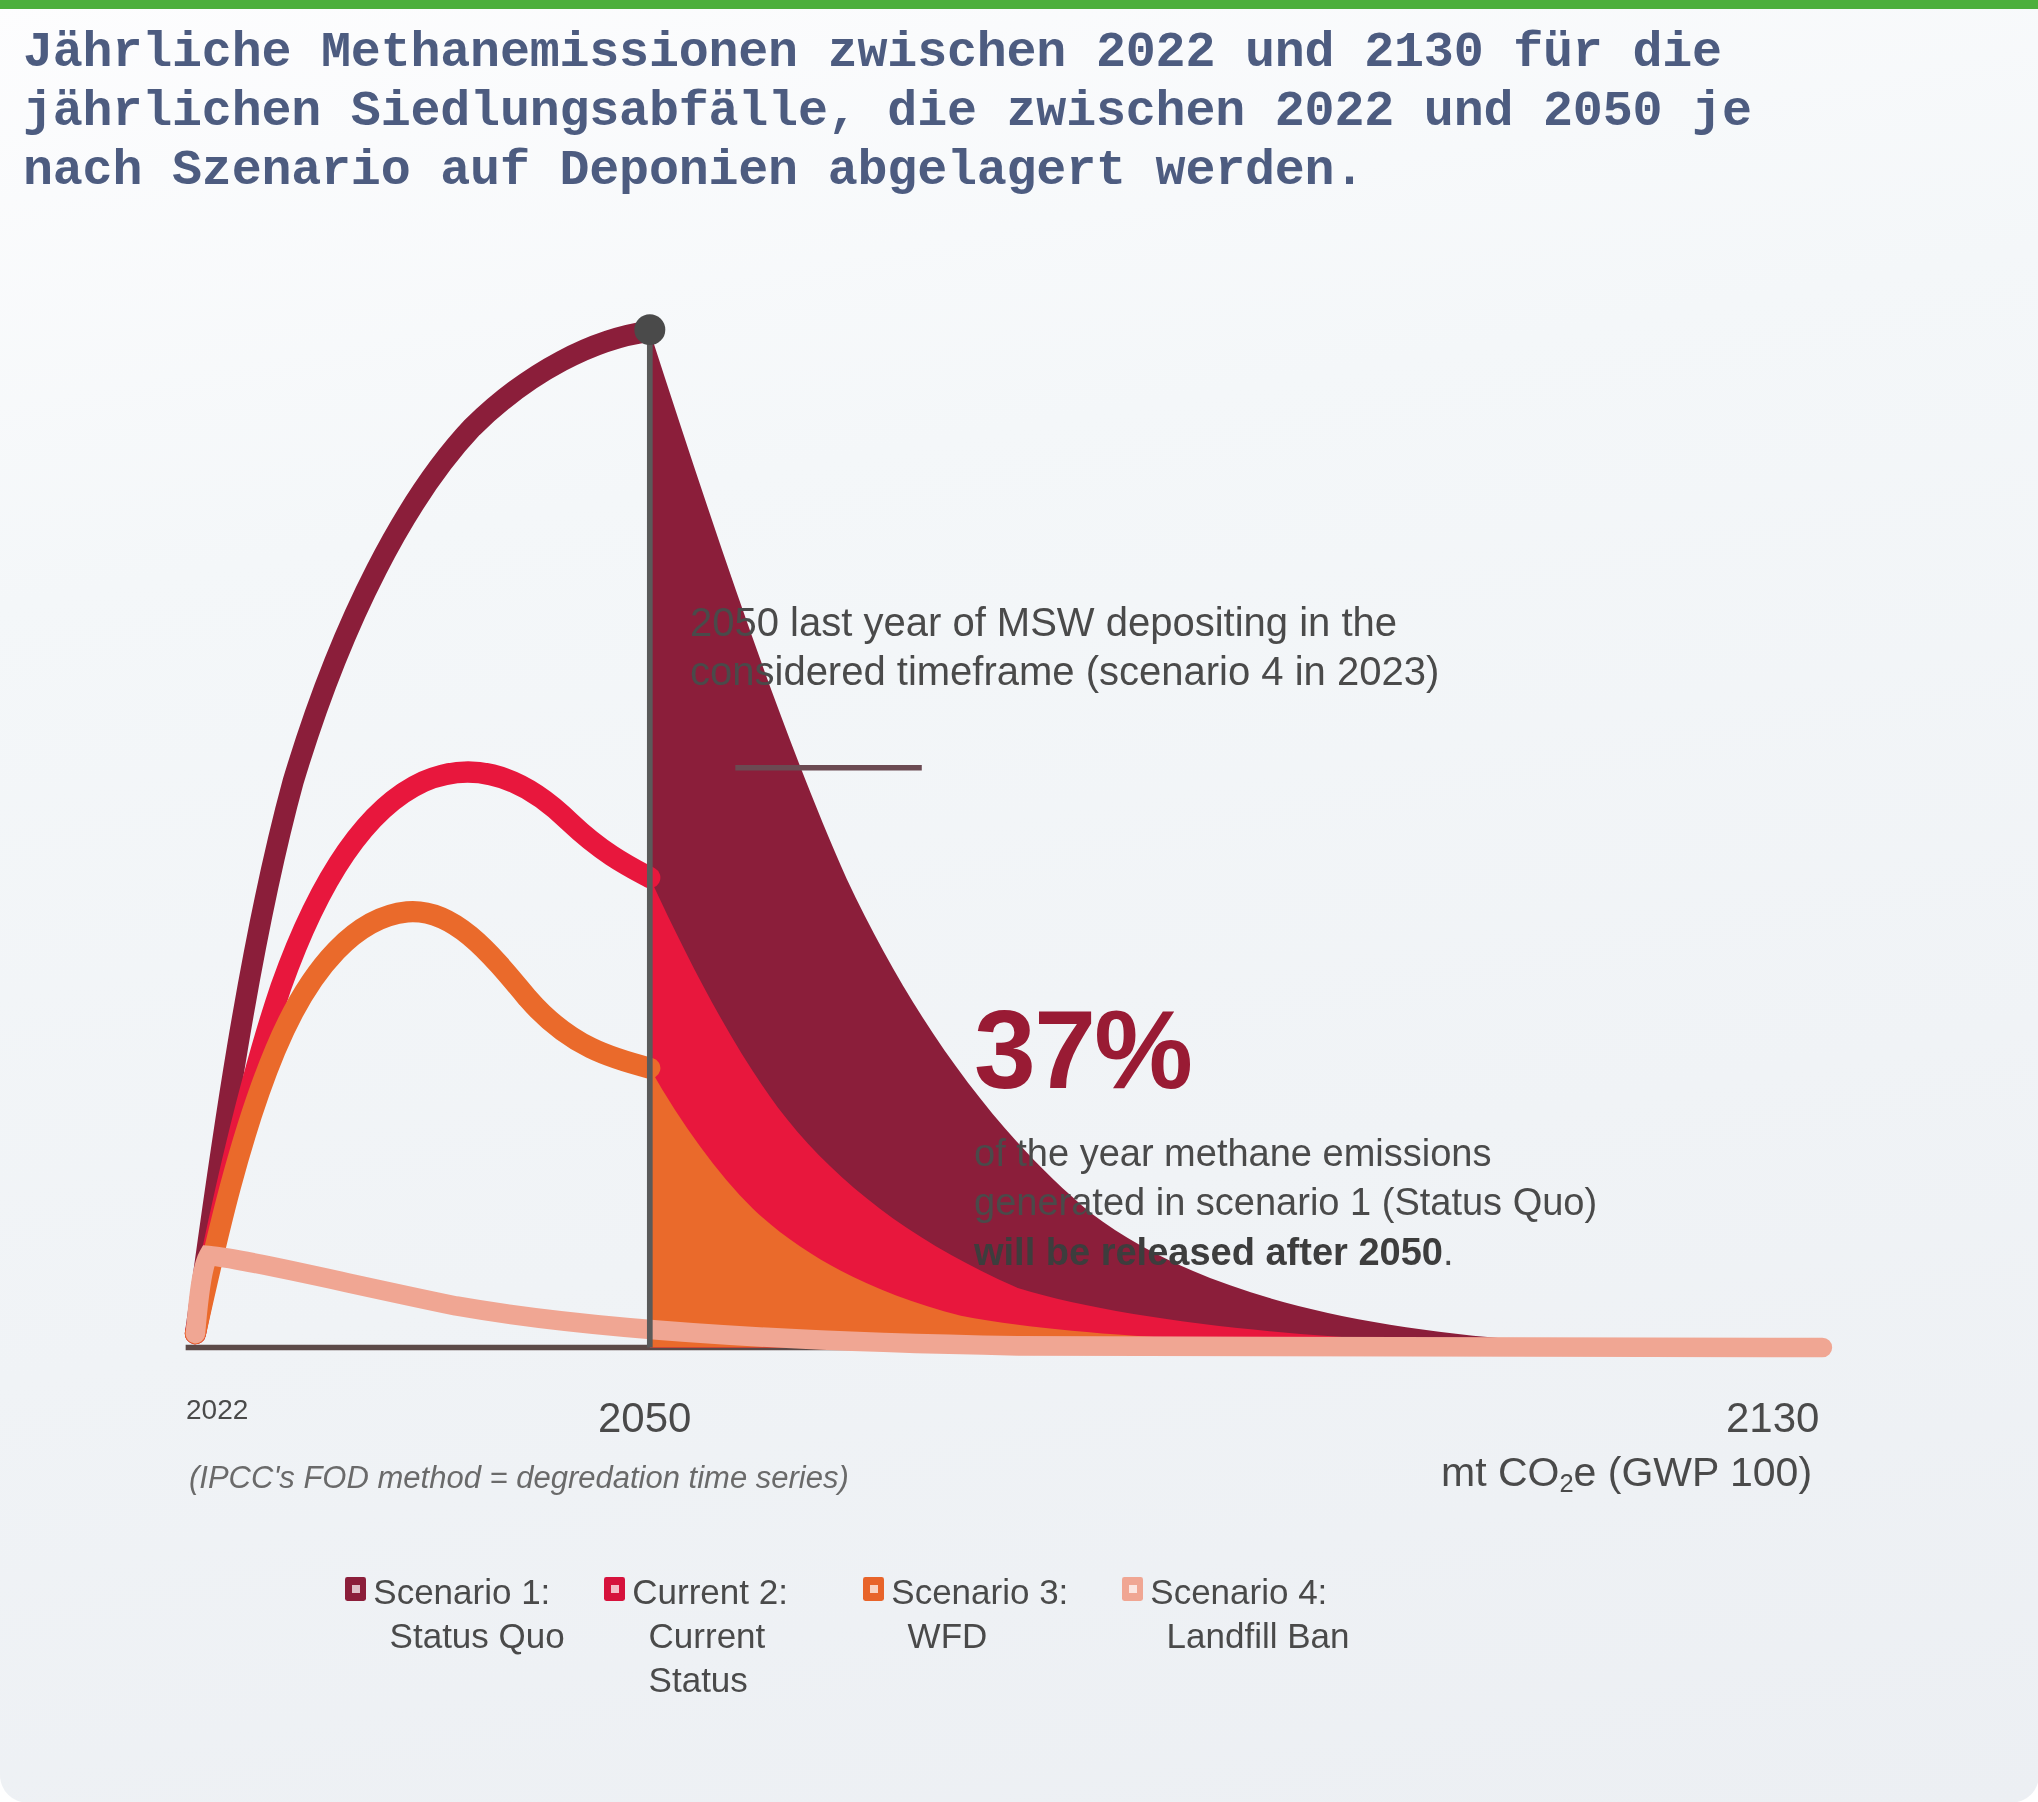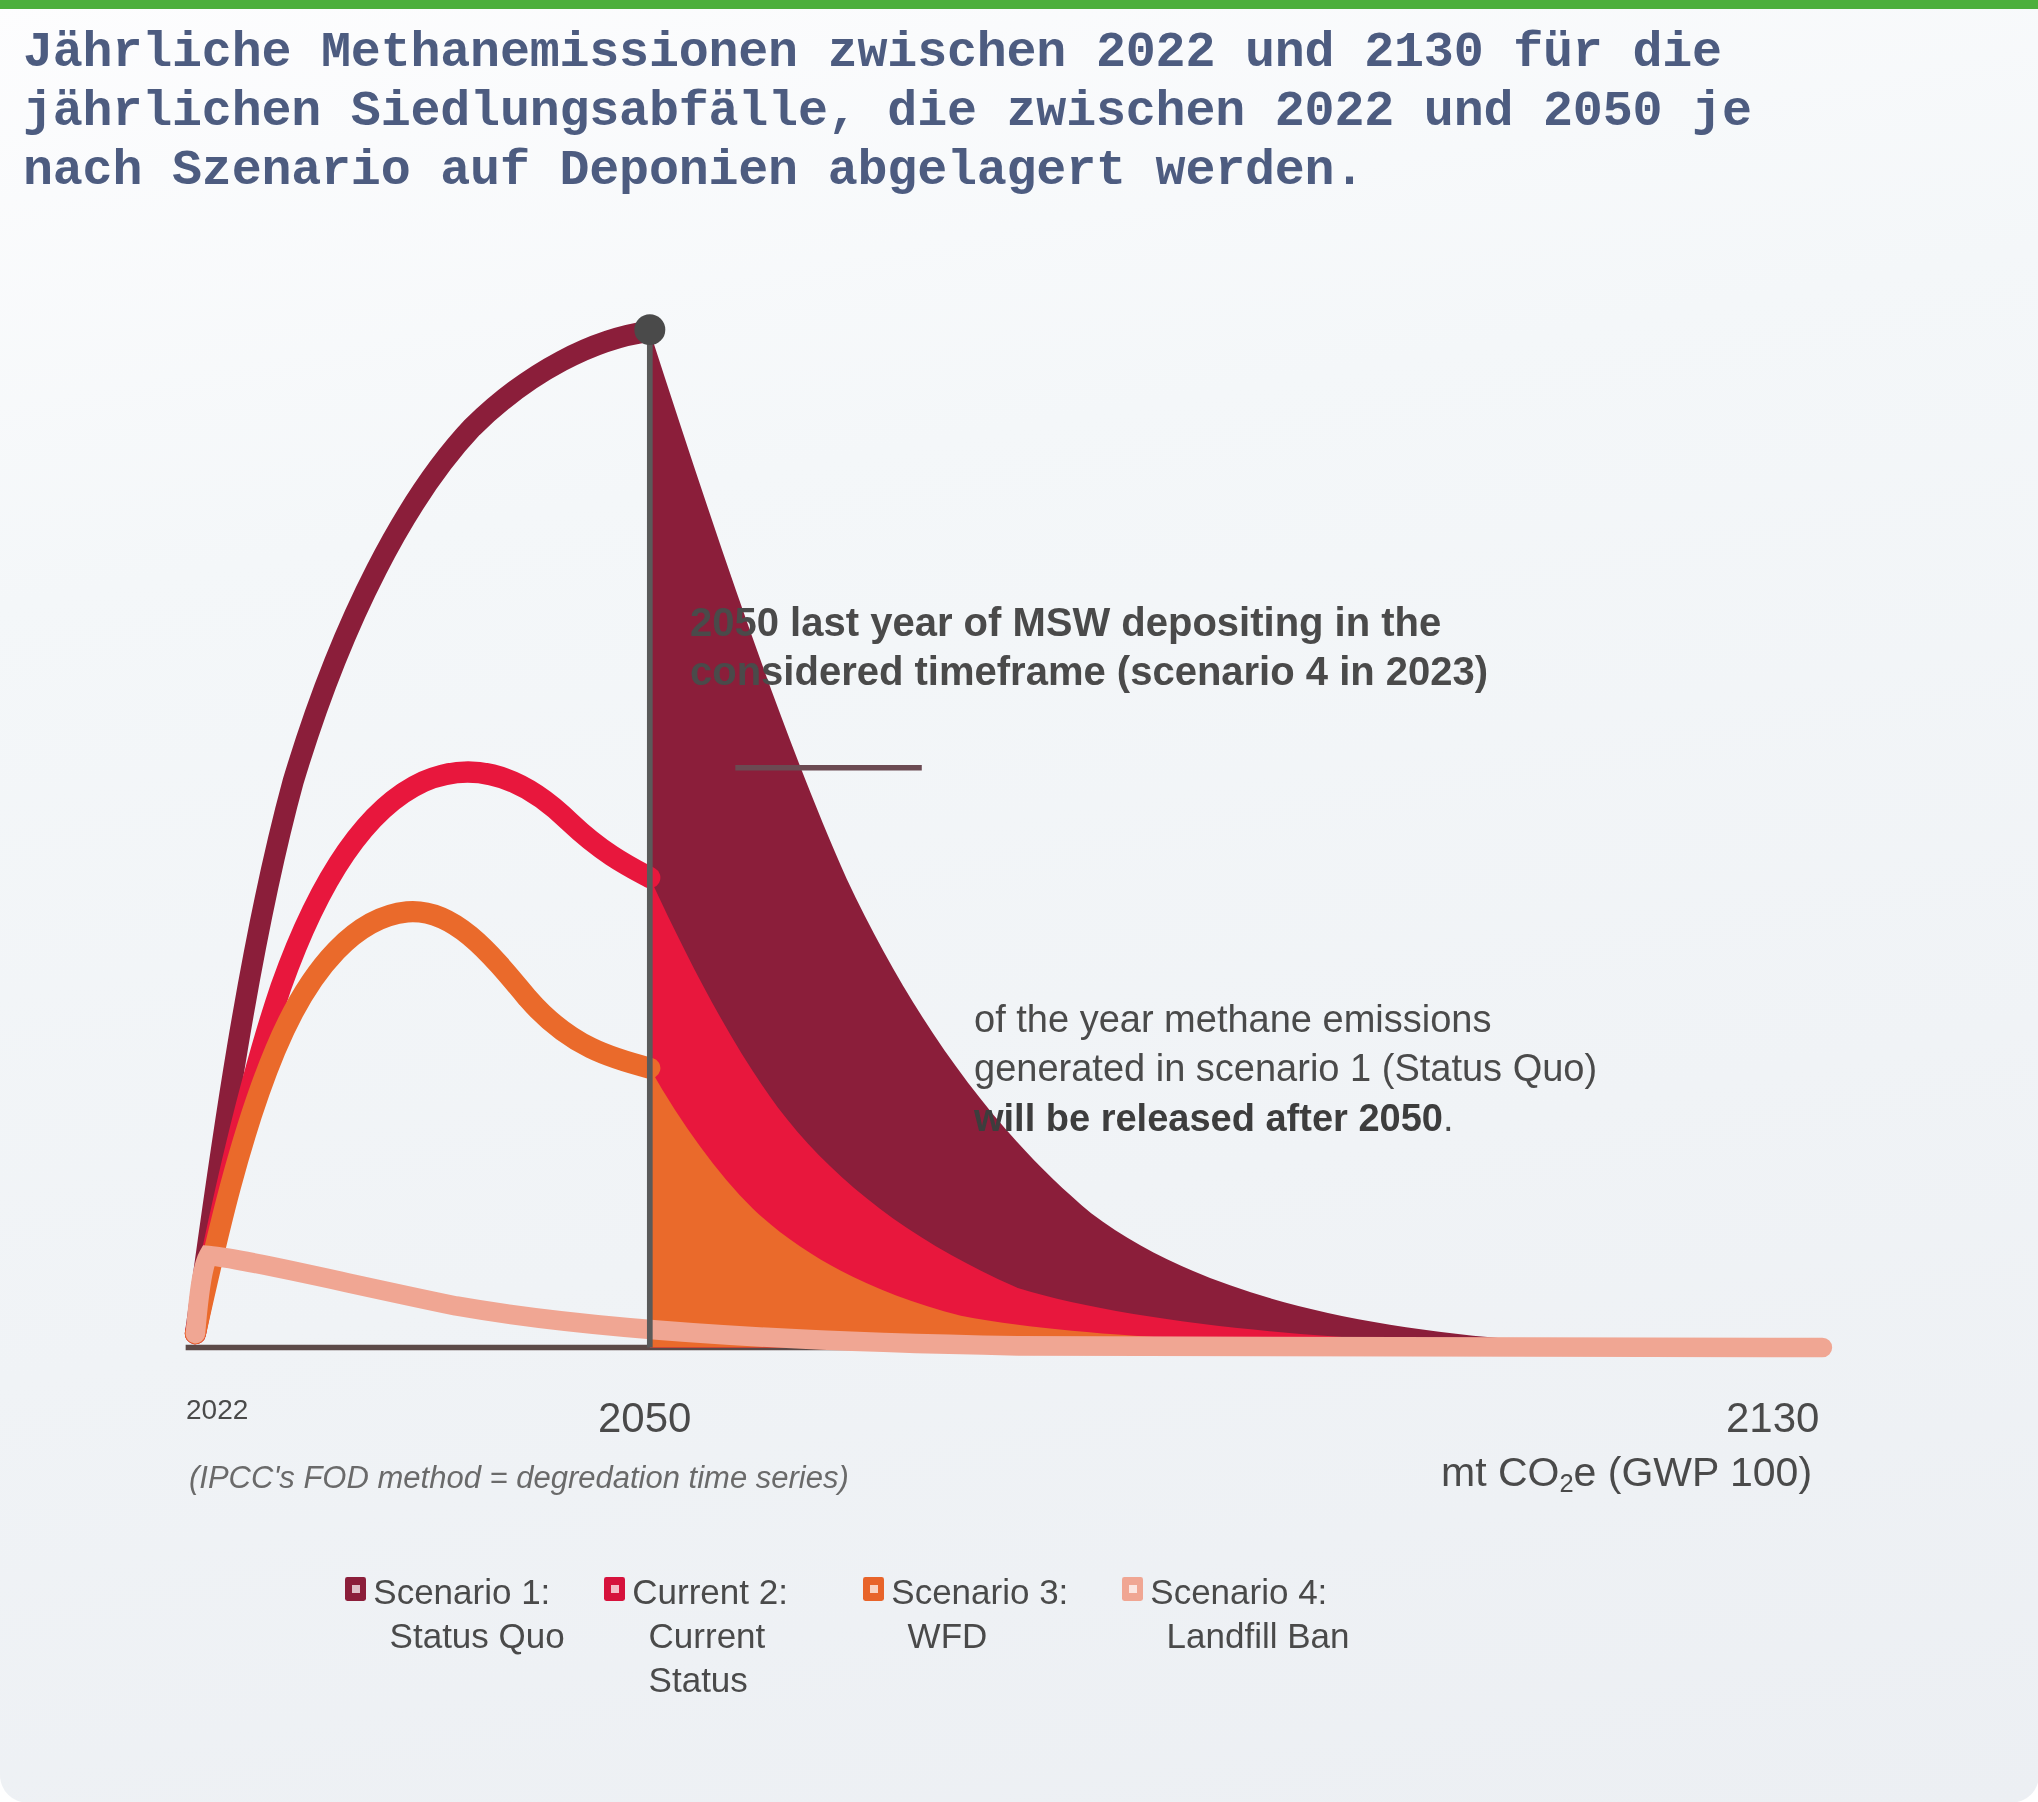--- a/index.html
+++ b/index.html
@@ -18,21 +18,21 @@
     color:#4D5C80;font-size:50px;line-height:1.18;font-weight:bold;
     letter-spacing:-0.2px;
     font-family:Liberation Mono, monospace;
   }
 
   .chart-wrap{position:absolute;left:0;top:293px;width:2039px;height:1140px;}
   svg.plot{position:absolute;left:0;top:0;width:2039px;height:1140px;overflow:visible;}
 
   .ann-2050{
     position:absolute;left:690px;top:305px;width:1018px;
-    color:#4a4a4a;font-size:40px;line-height:1.22;font-weight:bold;
+    color:#4a4a4a;font-size:40px;line-height:1.22;font-weight:normal;
   }
 
   .callout{position:absolute;left:974px;top:702px;width:961px;}
   .callout .big{
     color:#991B34;font-size:111px;font-weight:bold;line-height:1;
     letter-spacing:-1.6px;margin:0 0 23px 0;
   }
   .callout .body{color:#4a4a4a;font-size:38px;line-height:1.30;}
   .callout .body b{font-weight:bold;color:#3d3d3d;}
 
@@ -121,20 +121,21 @@
 
       <line x1="903" y1="583" x2="1132" y2="583" stroke="#6b4a52" stroke-width="7"></line>
     </svg>
 
     <div class="ann-2050">
       <div>2050 last year of MSW depositing in the</div>
       <div>considered timeframe (scenario 4 in 2023)</div>
     </div>
 
     <div class="callout">
+      <div class="big">37%</div>
       <div class="body">
         <div>of the year methane emissions</div>
         <div>generated in scenario 1  (Status Quo)</div>
         <div><b>will be released after 2050</b><span>.</span></div>
       </div>
     </div>
 
   </div>
 
   <div class="ax-2022">2022</div>

